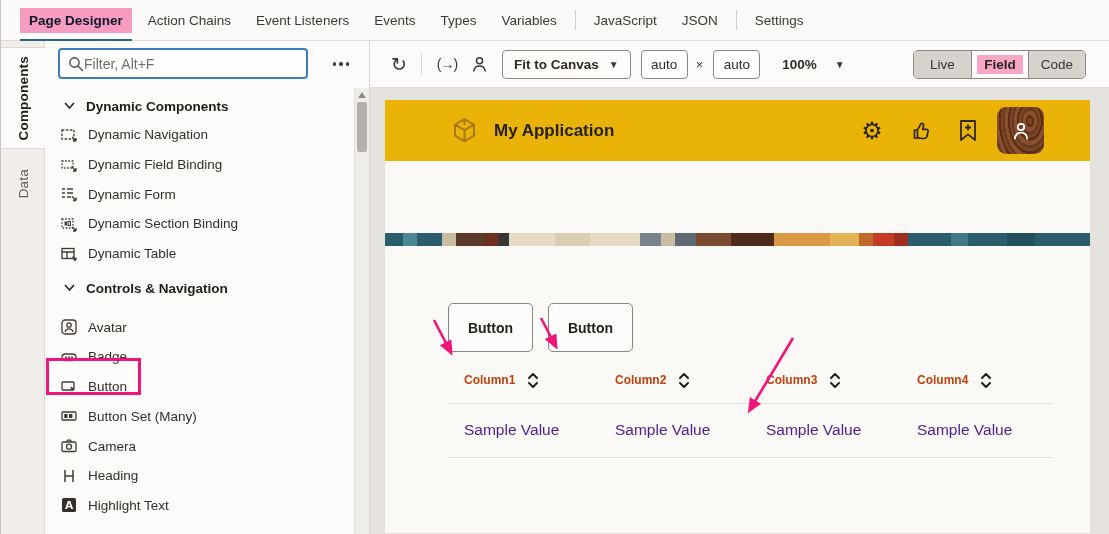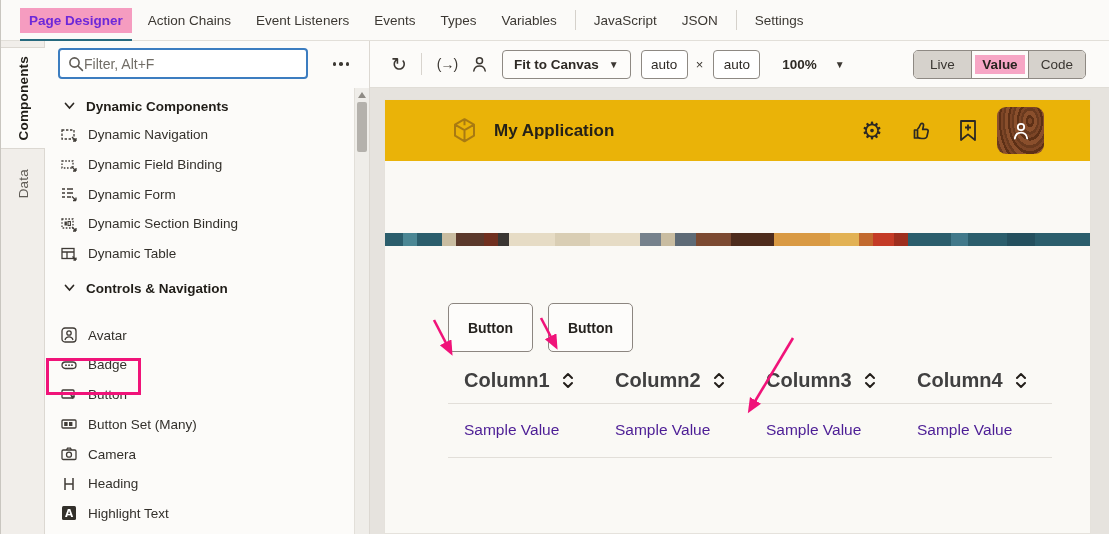--- a/index.html
+++ b/index.html
@@ -13,21 +13,21 @@
   
   .topbar {
     position:absolute; left:0; top:0; width:1109px; height:41px;
     display:flex; align-items:center; padding-left:19px;
     background:#fbfaf8; border-bottom:1px solid #e2dfd9;
   }
   .tab {
     position:relative; font-size:13.5px; color:#3c3833; padding:5px 9px;
     margin-right:7px; white-space:nowrap; cursor:default;
   }
-  .tab.active { background:#f59cc0; color:#6d28d9; font-weight:bold; }
+  .tab.active { background:#f59cc0; color:#0f172a; font-weight:bold; }
   .tab.active::after {
     content:""; position:absolute; left:0; right:0; top:31px; height:4px;
     background:#26697e;
   }
   .tab-divider { width:1px; height:20px; background:#d5d1cb; margin:0 9px 0 2px; }
 
   
   .side-strip {
     position:absolute; left:0; top:41px; width:44px; height:493px;
     background:#f1eeea; border-right:1px solid #dcd8d2;
@@ -73,21 +73,21 @@
   .section-header {
     height:28px; display:flex; align-items:center; gap:11px; padding-left:19px;
     font-size:13.5px; font-weight:bold; color:#201d18;
   }
   .p-item {
     height:29.7px; display:flex; align-items:center; gap:10px; padding-left:15px;
     font-size:13.5px; color:#33302b; cursor:default;
   }
   .p-icon { width:18px; height:18px; display:flex; align-items:center; justify-content:center; flex:none; }
   .sec2 { margin-top:6px; }
-  .sec2 + .p-item { margin-top:18px; }
+  .sec2 + .p-item { margin-top:10px; }
 
   
   .pal-scroll {
     position:absolute; left:353px; top:88px; width:15px; height:446px;
     background:#efede9; border-left:1px solid #e2dfd9;
   }
   .pal-scroll .up {
     position:absolute; left:3px; top:4px; width:0; height:0;
     border-left:4.5px solid transparent; border-right:4.5px solid transparent;
     border-bottom:6px solid #8f8b85;
@@ -183,21 +183,21 @@
   .btn-row { position:absolute; left:63px; top:203px; display:flex; gap:15px; }
   .oj-button {
     width:85px; height:49px; background:#fdfcfa; border:1px solid #8c8680; border-radius:5px;
     font-size:14px; font-weight:bold; color:#25221e; cursor:pointer;
     display:flex; align-items:center; justify-content:center;
     font-family:"Liberation Sans", sans-serif;
   }
   .sample-table { position:absolute; left:63px; top:258px; width:604px; border-collapse:collapse; }
   .sample-table th {
     width:151px; height:45px; text-align:left; padding-left:16px;
-    font-size:20px; font-weight:bold; color:#404040; border-bottom:1px solid #e2dfd9;
+    font-size:12px; font-weight:bold; color:#c2410c; border-bottom:1px solid #e2dfd9;
     white-space:nowrap; cursor:pointer;
   }
   .sample-table td {
     height:54px; padding-left:16px; font-size:15.5px; color:#4c1d95;
     border-bottom:1px solid #e2dfd9; white-space:nowrap;
   }
   .th-inner { display:flex; align-items:center; gap:12px; }
 
   
   .annot-box {
@@ -411,21 +411,21 @@
       <input class="size-input" value="auto" style="">
       <span class="times">×</span>
       <input class="size-input" value="auto" style="">
       <div class="zoom-select">
         <span>100%</span>
         <span class="caret">▼</span>
       </div>
       <div class="mode-group">
         <div class="mode-seg">Live</div>
         <div class="mode-seg active">
-            <b>Value</b>
+            <b>Field</b>
           </div>
         <div class="mode-seg">Code</div>
       </div>
     </div>
 
     <div class="canvas-area">
       <div class="canvas">
 
         <div class="app-header">
           <span class="app-logo">

